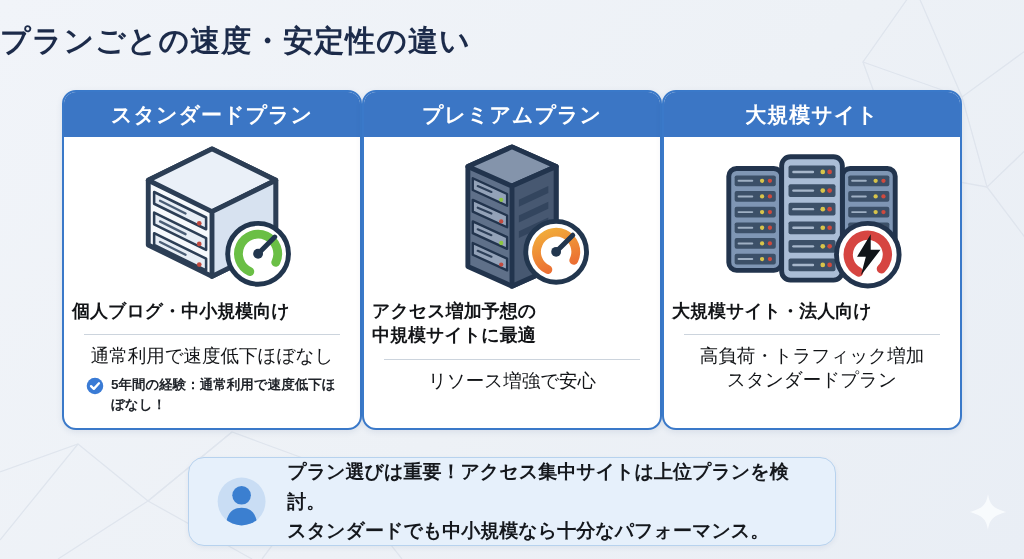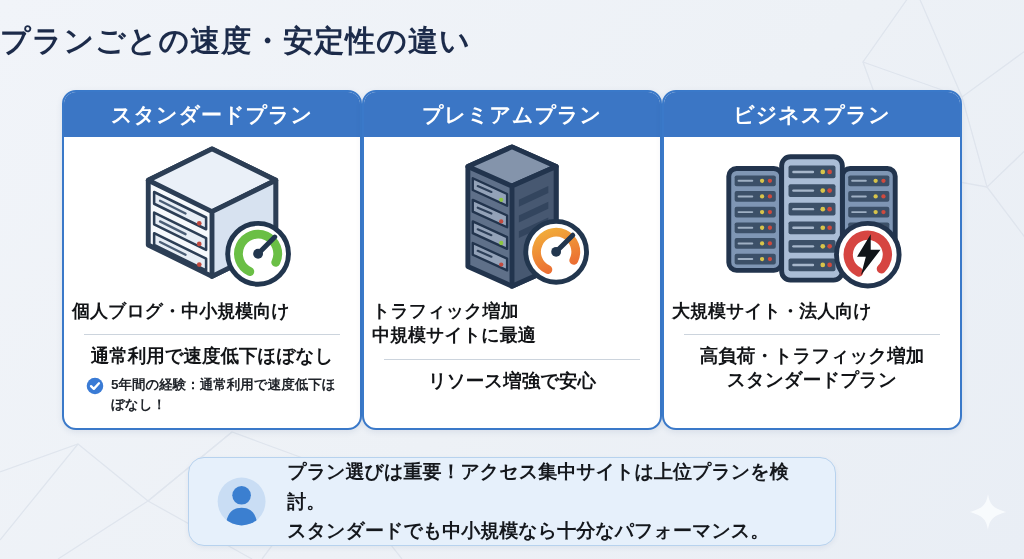--- a/index.html
+++ b/index.html
@@ -28,21 +28,21 @@
     font-size:21px;font-weight:700;letter-spacing:1px;
     display:flex;align-items:center;justify-content:center;flex:0 0 auto;
   }
   .icon-zone{height:160px;display:flex;align-items:center;justify-content:center;flex:0 0 auto;}
   .primary-text{
     margin:2px 8px 0;text-align:left;font-size:18px;font-weight:800;color:#121417;
     line-height:1.35;white-space:pre-line;
   }
   .divider{height:1px;background:#ccd4dd;margin:11px 20px 9px;}
   .secondary-text{
-    margin:0 6px;text-align:center;font-size:18.5px;font-weight:700;color:#121417;
+    margin:0 6px;text-align:center;font-size:18.5px;font-weight:400;color:#121417;
     line-height:1.3;white-space:pre-line;
   }
   .card-note{
     margin:7px 16px 0 22px;display:flex;gap:7px;align-items:flex-start;
     font-size:13.5px;font-weight:600;color:#20242a;line-height:1.45;text-align:left;
   }
   .card-note svg{flex:0 0 auto;margin-top:2px;}
   .footer-note{
     position:absolute;top:457px;left:50%;transform:translateX(-50%);
     width:648px;height:89px;background:#e6f0fb;border:1.5px solid #b7d2ee;
@@ -159,28 +159,28 @@
             <path d="M92,60 L122,46 L122,53 L92,67 Z"></path>
             <path d="M92,76 L122,62 L122,69 L92,83 Z"></path>
             <path d="M92,92 L122,78 L122,85 L92,99 Z"></path>
           </g>
           <circle cx="130" cy="113" r="31" fill="#ffffff" stroke="#22364e" stroke-width="5"></circle>
           <circle cx="130" cy="113" r="20" fill="none" stroke="url(#og)" stroke-width="9" stroke-linecap="round" stroke-dasharray="94 31.6" transform="rotate(115 130 113)"></circle>
           <line x1="130" y1="113" x2="147" y2="96" stroke="#22364e" stroke-width="5" stroke-linecap="round"></line>
           <circle cx="130" cy="113" r="5" fill="#22364e"></circle>
         </svg>
       </div>
-      <div class="primary-text">トラフィック増加
+      <div class="primary-text">アクセス増加予想の
 中規模サイトに最適</div>
       <div class="divider"></div>
       <div class="secondary-text">リソース増強で安心</div>
     </div>
 
     <div class="card">
-      <div class="card-header">ビジネスプラン</div>
+      <div class="card-header">大規模サイト</div>
       <div class="icon-zone">
         <svg width="186" height="152" viewBox="0 0 190 155">
           <g stroke="#22344d" stroke-width="5">
             <rect x="10" y="28" width="54" height="104" rx="8" fill="#7f96b4"></rect>
             <rect x="126" y="28" width="54" height="104" rx="8" fill="#7f96b4"></rect>
           </g>
           <g fill="#3c5068">
             <rect x="16" y="35" width="42" height="11" rx="2"></rect>
             <rect x="16" y="51" width="42" height="11" rx="2"></rect>
             <rect x="16" y="67" width="42" height="11" rx="2"></rect>

